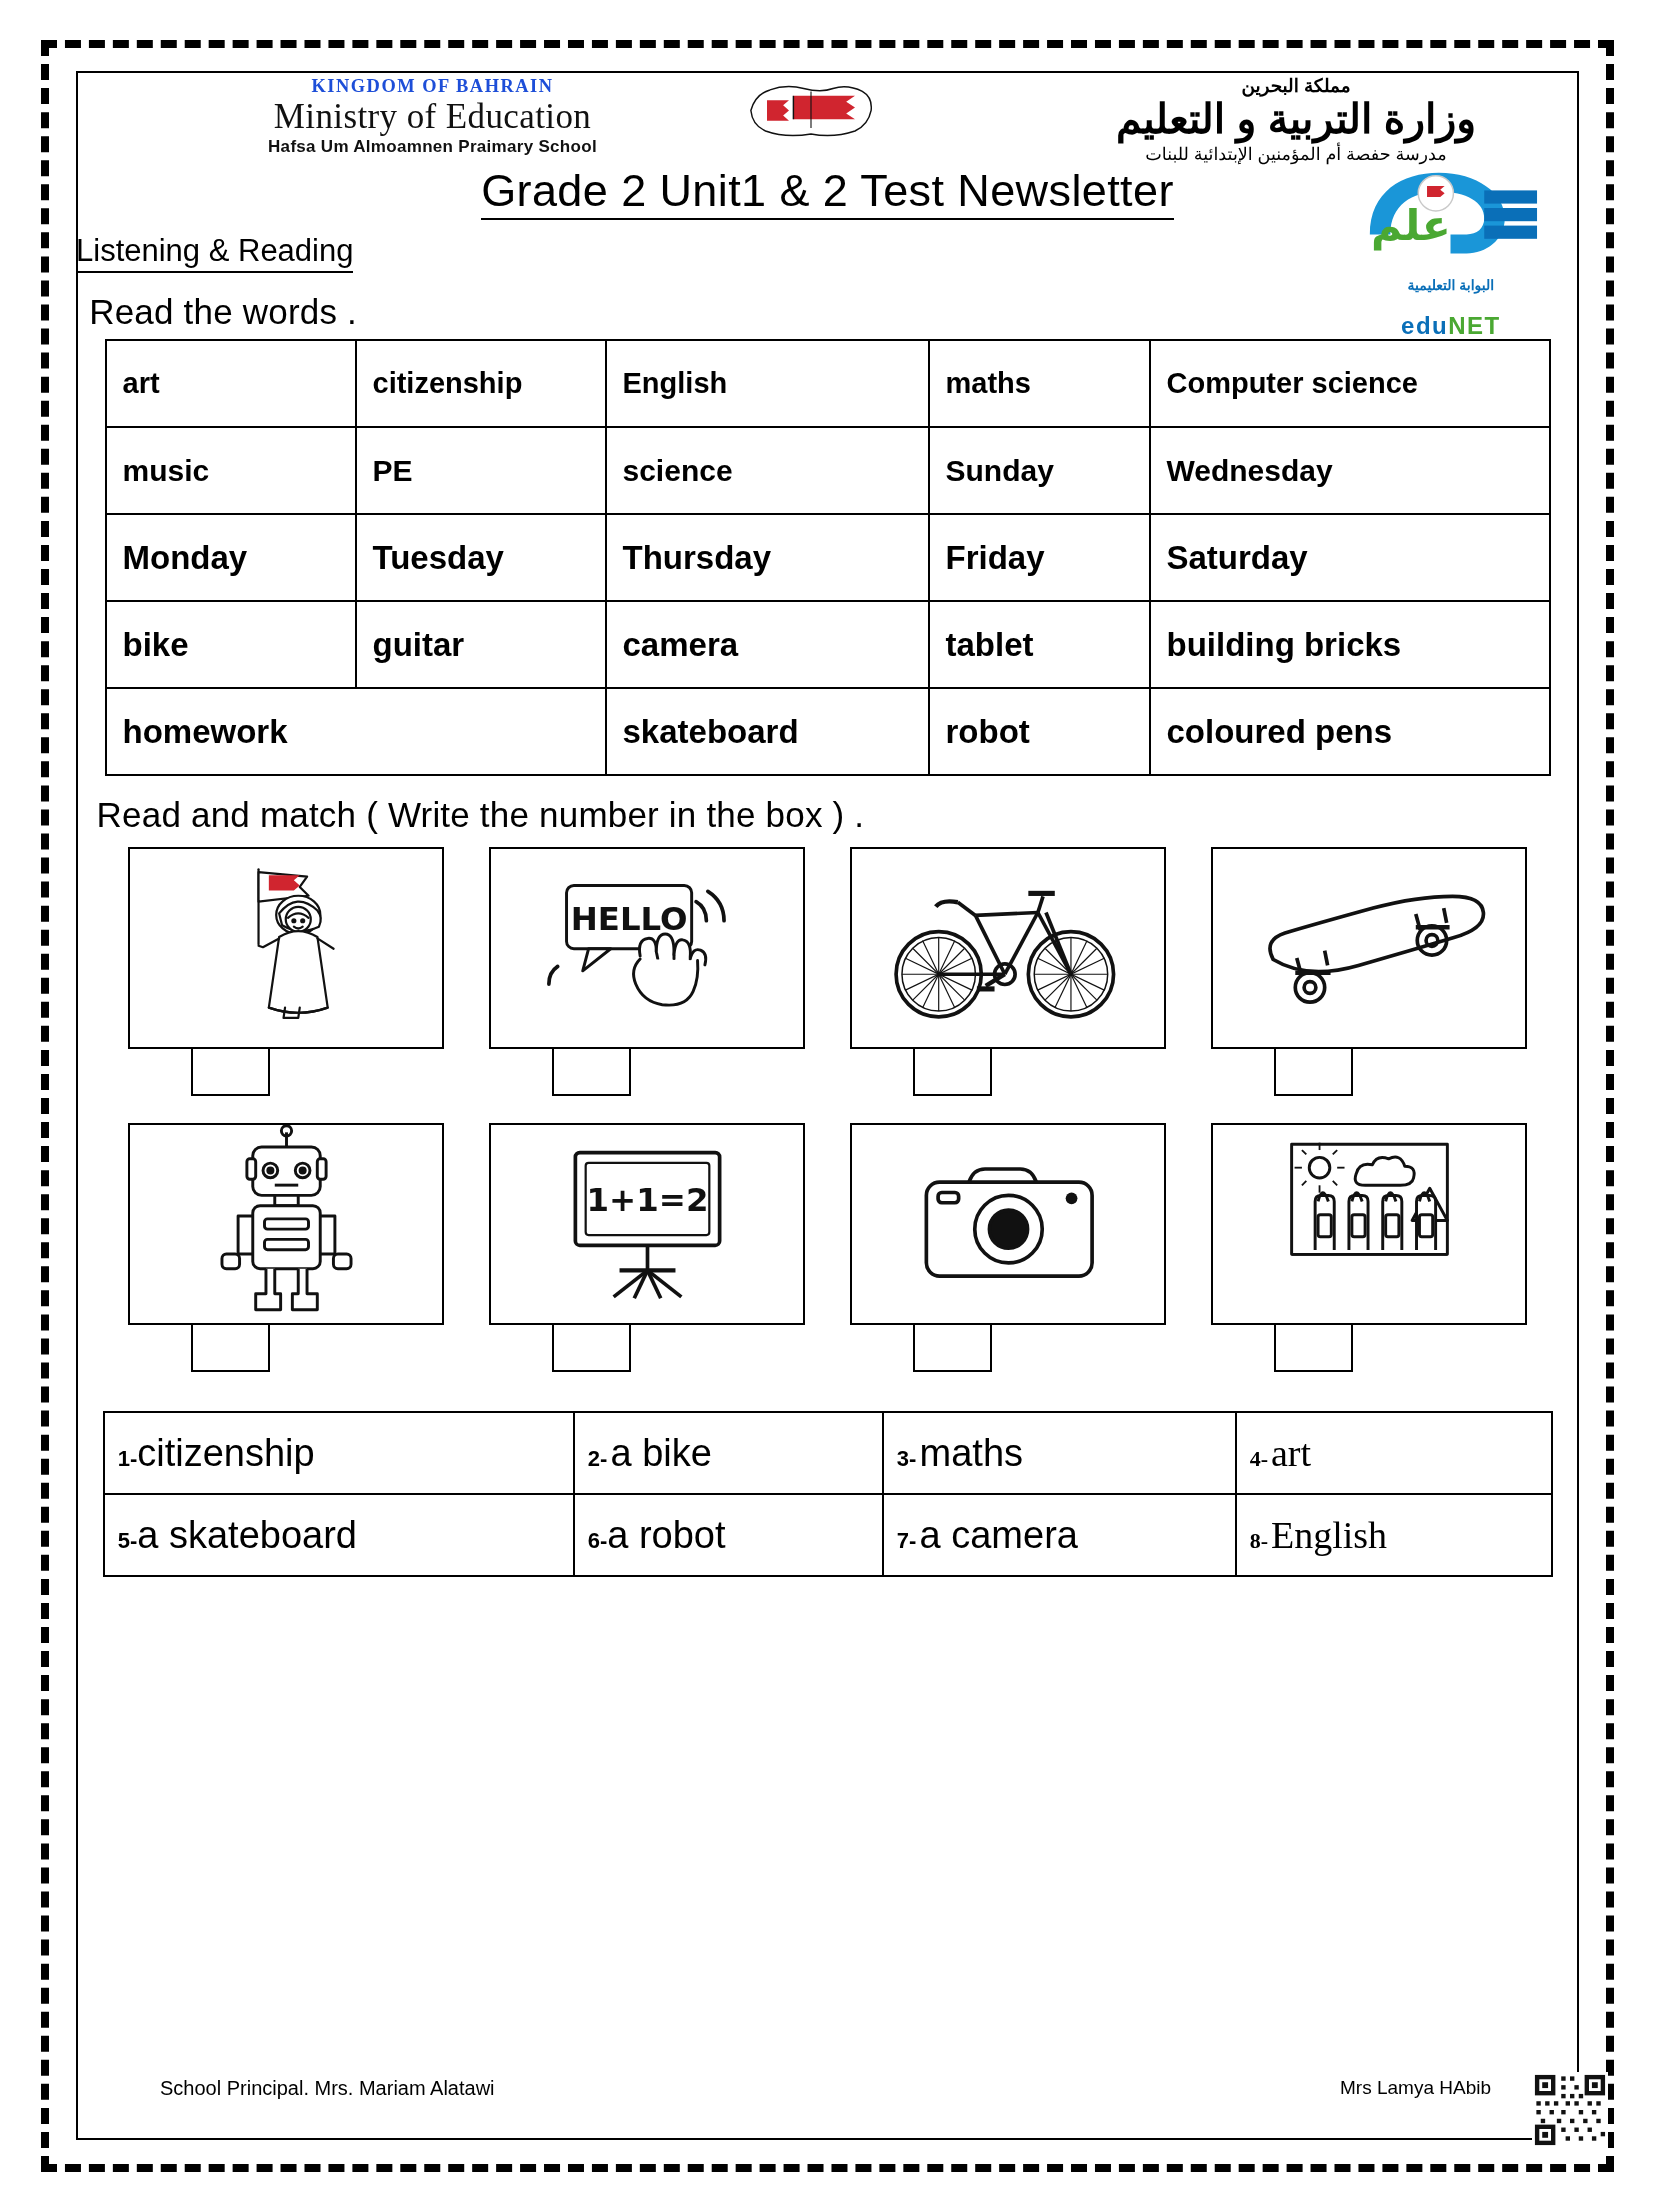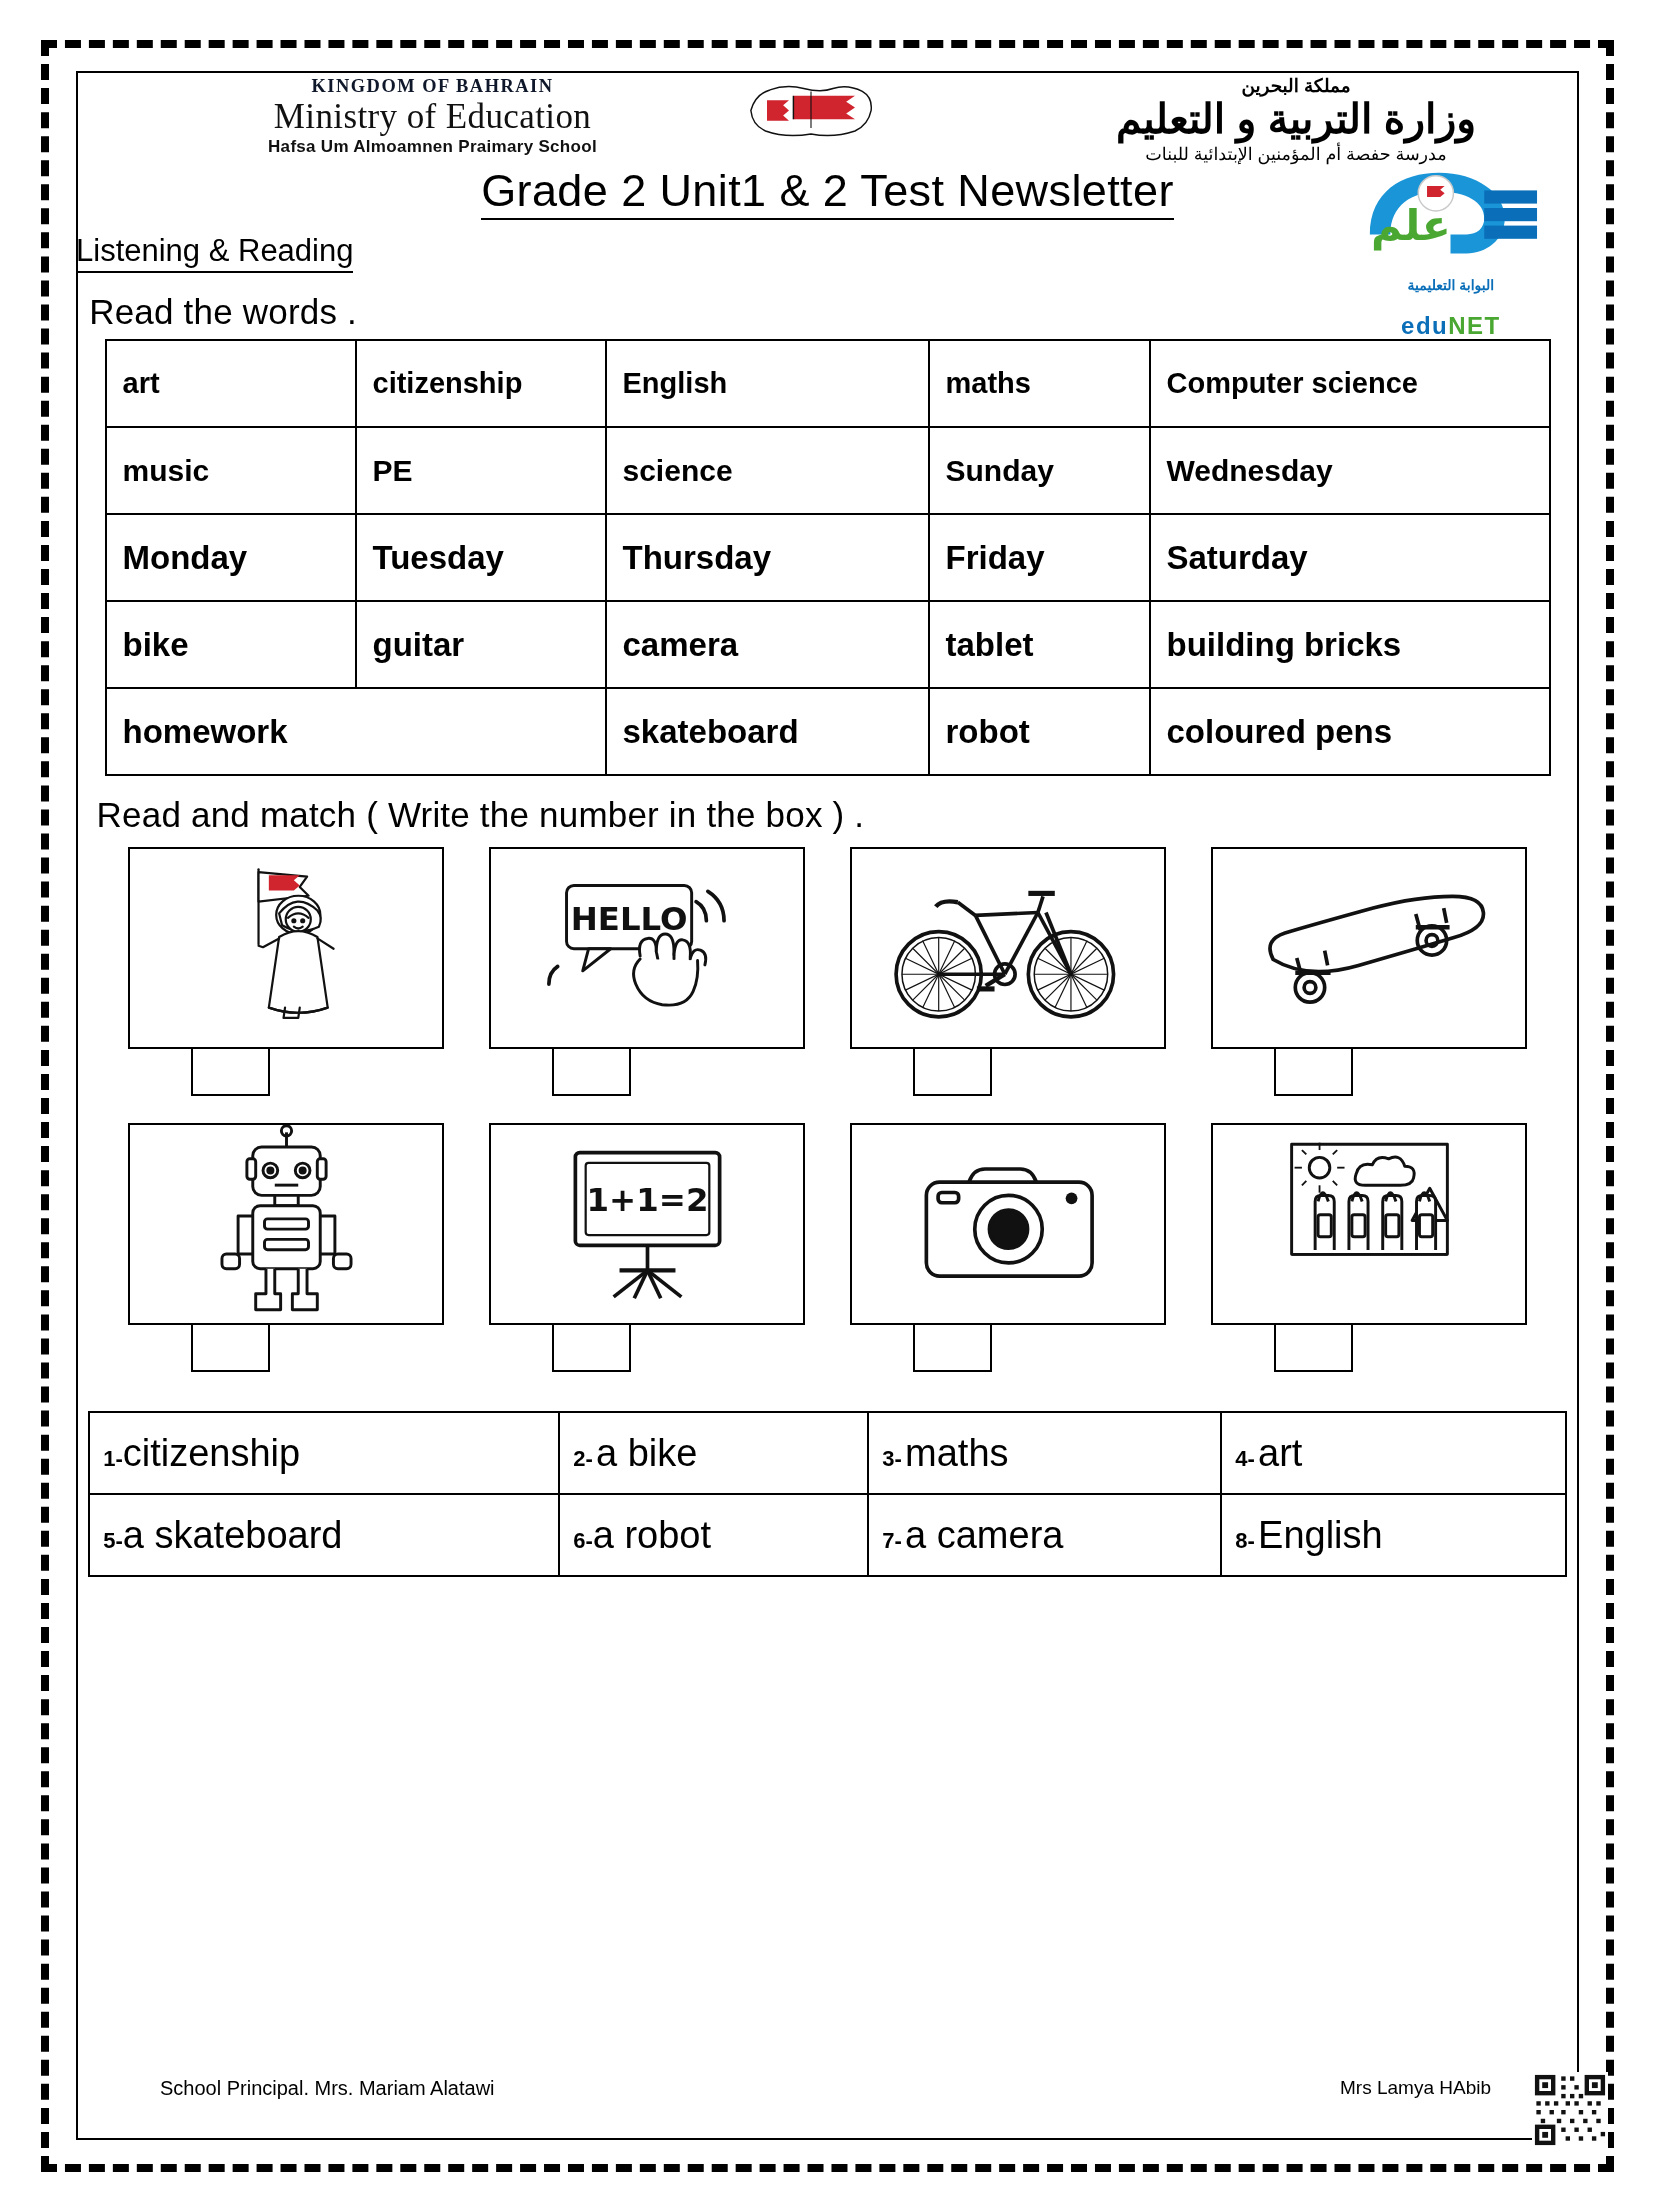--- a/index.html
+++ b/index.html
@@ -45,21 +45,21 @@
     left: 66px; top: 5.9px;
     width: 581px;
     text-align: center;
     line-height: 1.0;
   }
   .moe-kingdom {
     font-family: "Liberation Serif", serif;
     font-size: 18.4px;
     letter-spacing: 1.5px;
     font-weight: 700;
-    color: #0f172a;
+    color: #1d4ed8;
   }
   .moe-ministry {
     font-family: "Liberation Serif", serif;
     font-size: 35px;
     font-weight: 400;
     color: #111;
     margin-top: 3.7px;
     letter-spacing: 0.4px;
   }
   .moe-school {
@@ -230,21 +230,21 @@
     font-weight: 700;
     vertical-align: baseline;
   }
   .answord {
     font-size: 38px;
     font-weight: 500;
   }
   .a1 { width: 470px; }
   .a2 { width: 309px; }
   .a3 { width: 353px; }
-  .a4 { width: 345px; }
+  .a4 { width: 316px; font-family: Liberation Serif, serif; }
 
   
   .footer {
     position: absolute;
     left: 0; right: 0;
     bottom: 26.5px;
     height: 44px;
   }
   .footer-left {
     position: absolute;

